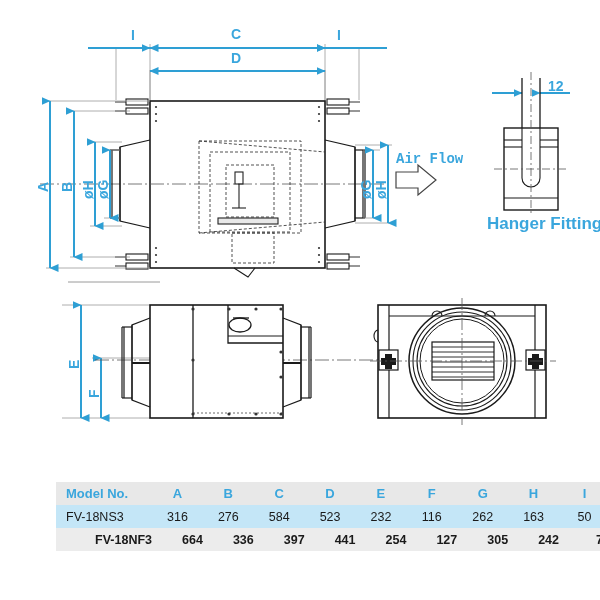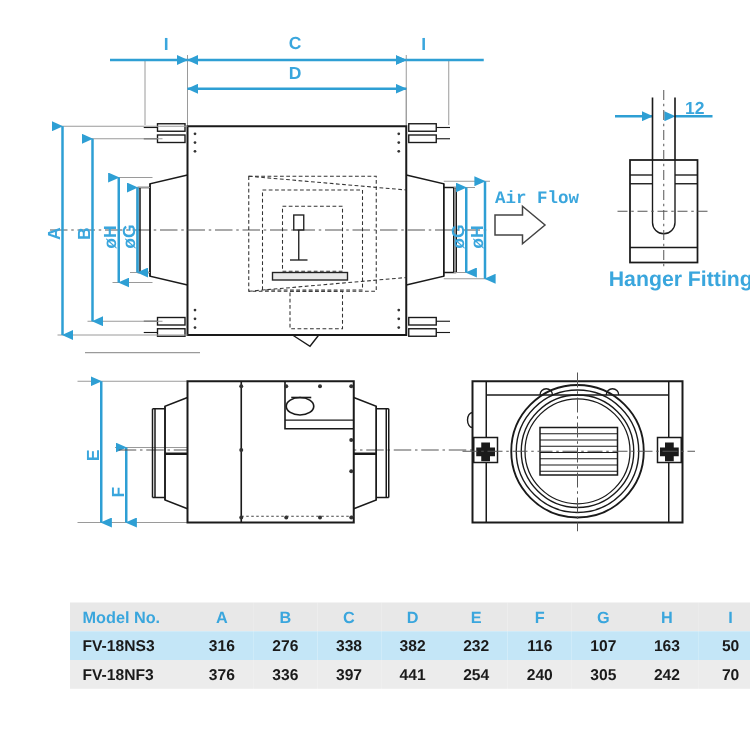--- a/index.html
+++ b/index.html
@@ -47,26 +47,27 @@
     background: #e8e8e8;
     color: #3aa6dd;
     font-size: 13px;
   }
   #spec-table tr.hdr td.model-cell {
     color: #3aa6dd;
   }
   #spec-table tr.r1 td {
     background: #c4e6f7;
     color: #1a1a1a;
-    font-weight: bold;
+    font-weight: normal;
   }
   #spec-table tr.r2 td {
     background: #ececec;
     color: #1a1a1a;
     font-weight: bold;
+    text-align: right;
   }
   #spec-table tr.hdr td { font-weight: bold; }
   
   .lbl {
     position: absolute;
     color: #3aa6dd;
     font-size: 14px;
     font-weight: bold;
     line-height: 1;
     white-space: nowrap;
@@ -410,36 +411,36 @@
         <td>E</td>
         <td>F</td>
         <td>G</td>
         <td>H</td>
         <td>I</td>
       </tr>
       <tr class="r1">
         <td class="model-cell">FV-18NS3</td>
         <td>316</td>
         <td>276</td>
-        <td>338</td>
-        <td>382</td>
+        <td>584</td>
+        <td>523</td>
         <td>232</td>
         <td>116</td>
-        <td>107</td>
+        <td>262</td>
         <td>163</td>
         <td>50</td>
       </tr>
       <tr class="r2">
         <td class="model-cell">FV-18NF3</td>
-        <td>376</td>
+        <td>664</td>
         <td>336</td>
         <td>397</td>
         <td>441</td>
         <td>254</td>
-        <td>240</td>
+        <td>127</td>
         <td>305</td>
         <td>242</td>
         <td>70</td>
       </tr>
     </tbody>
   </table>
 
 </div>
 
 </body></html>

